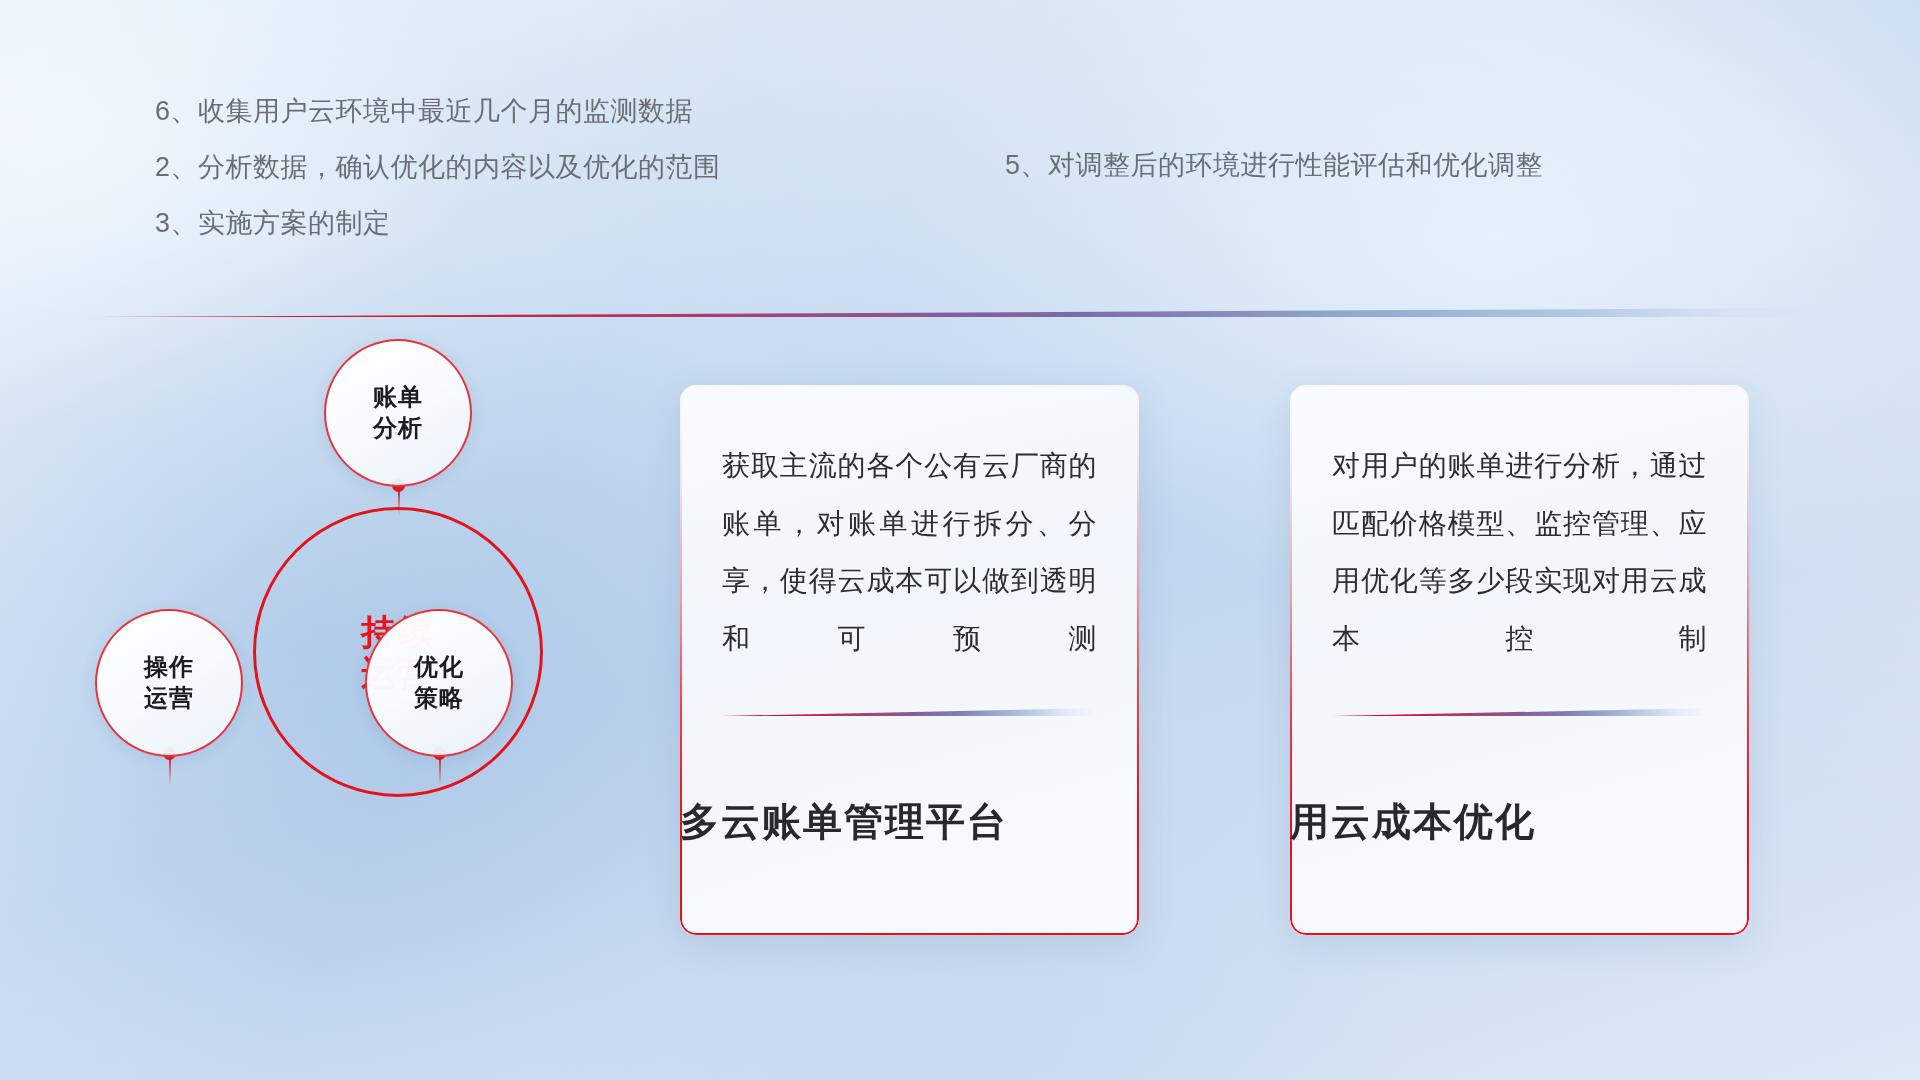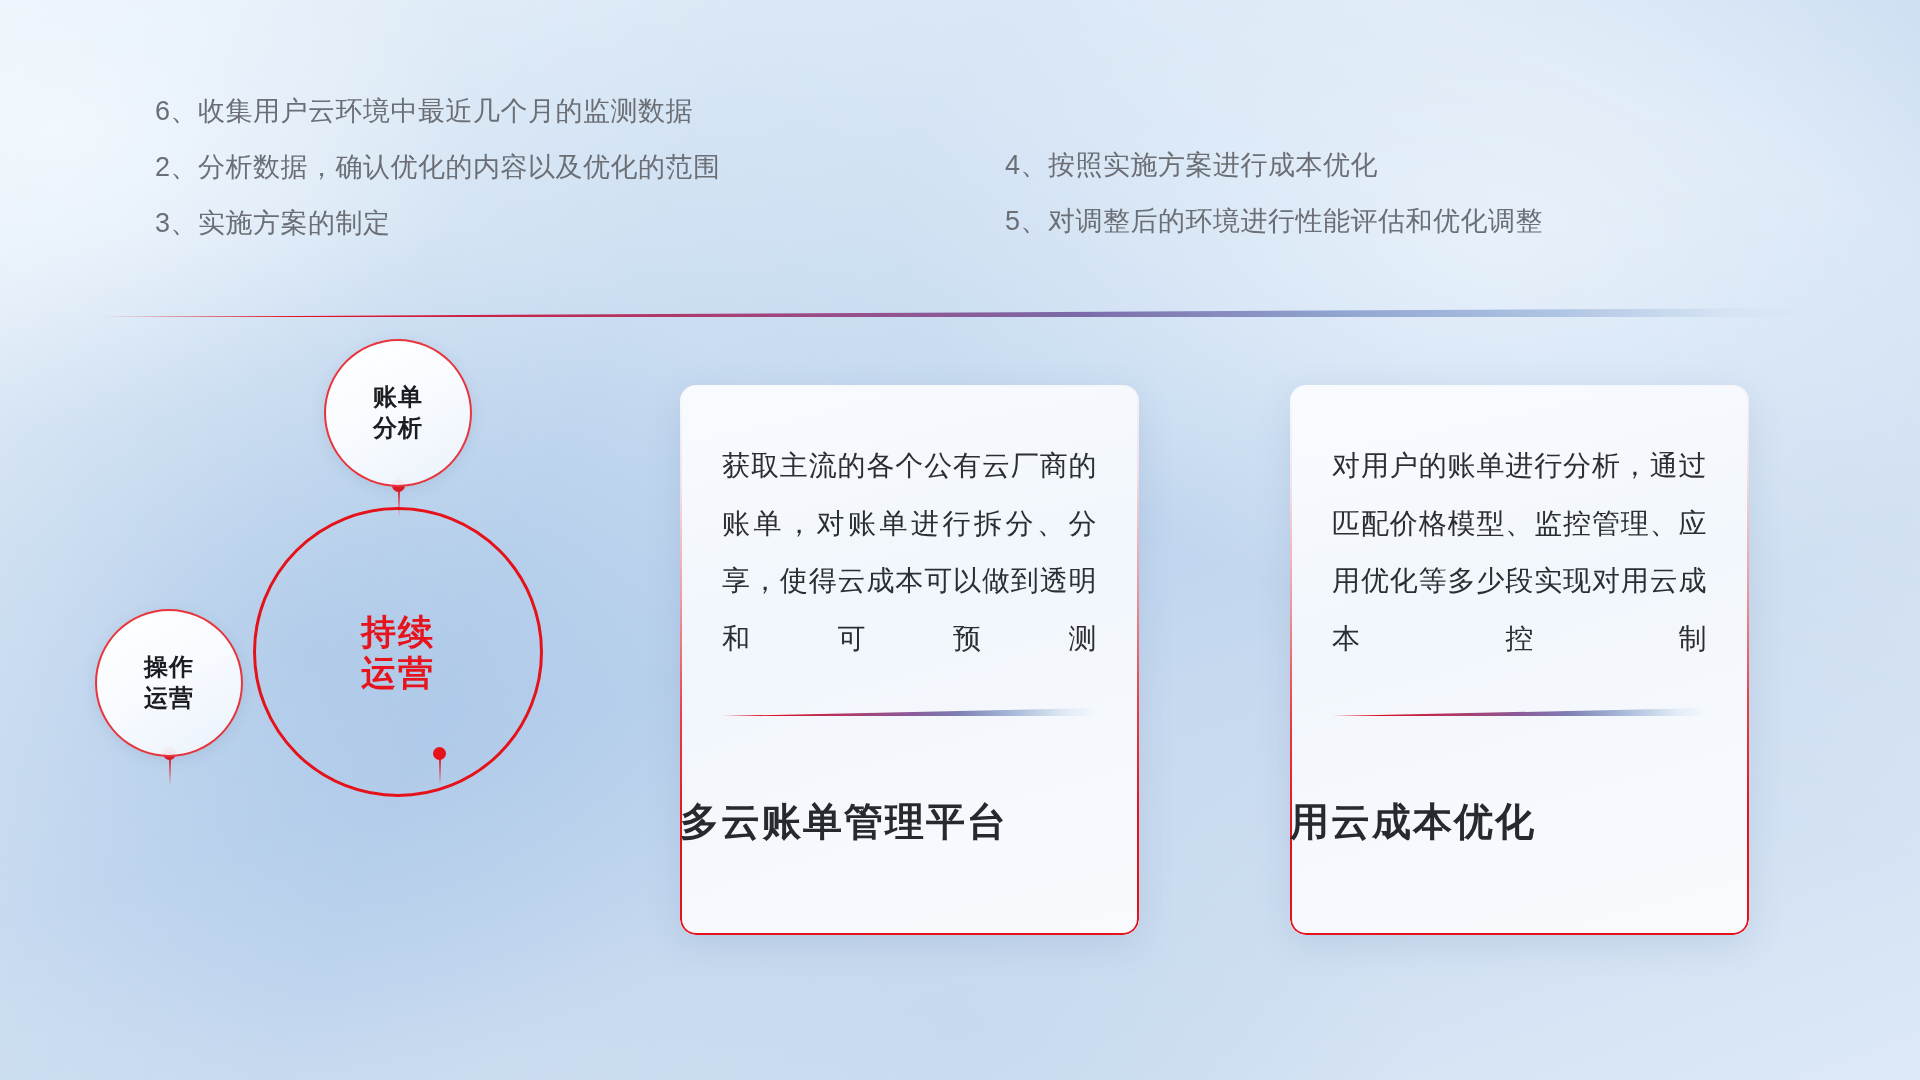--- a/index.html
+++ b/index.html
@@ -219,21 +219,20 @@
 <div id="bg"></div>
 <div id="bg-sheen"></div>
 
 <div id="bullets-left" class="bullets">
   <div class="row">6、收集用户云环境中最近几个月的监测数据</div>
   <div class="row">2、分析数据，确认优化的内容以及优化的范围</div>
   <div class="row">3、实施方案的制定</div>
 </div>
 
 <div id="bullets-right" class="bullets">
-  <div class="row">4、按照实施方案进行成本优化</div>
   <div class="row">5、对调整后的环境进行性能评估和优化调整</div>
 </div>
 
 <div id="top-divider">
   <div class="bar"></div>
 </div>
 
 <div id="diagram">
   <div class="ring"></div>
 
@@ -253,20 +252,24 @@
   <div id="node-top" class="node">
     <span>账单</span>
     <span>分析</span>
   </div>
 
   <div id="node-left" class="node">
     <span>操作</span>
     <span>运营</span>
   </div>
 
+  <div id="node-right" class="node">
+    <span>优化</span>
+    <span>策略</span>
+  </div>
 </div>
 
 <div id="card-1" class="card">
   <div class="card-body">获取主流的各个公有云厂商的账单，对账单进行拆分、分享，使得云成本可以做到透明和可预测</div>
   <div class="card-rule">
       <i></i>
     </div>
   <div class="card-title">多云账单管理平台</div>
 </div>
 

